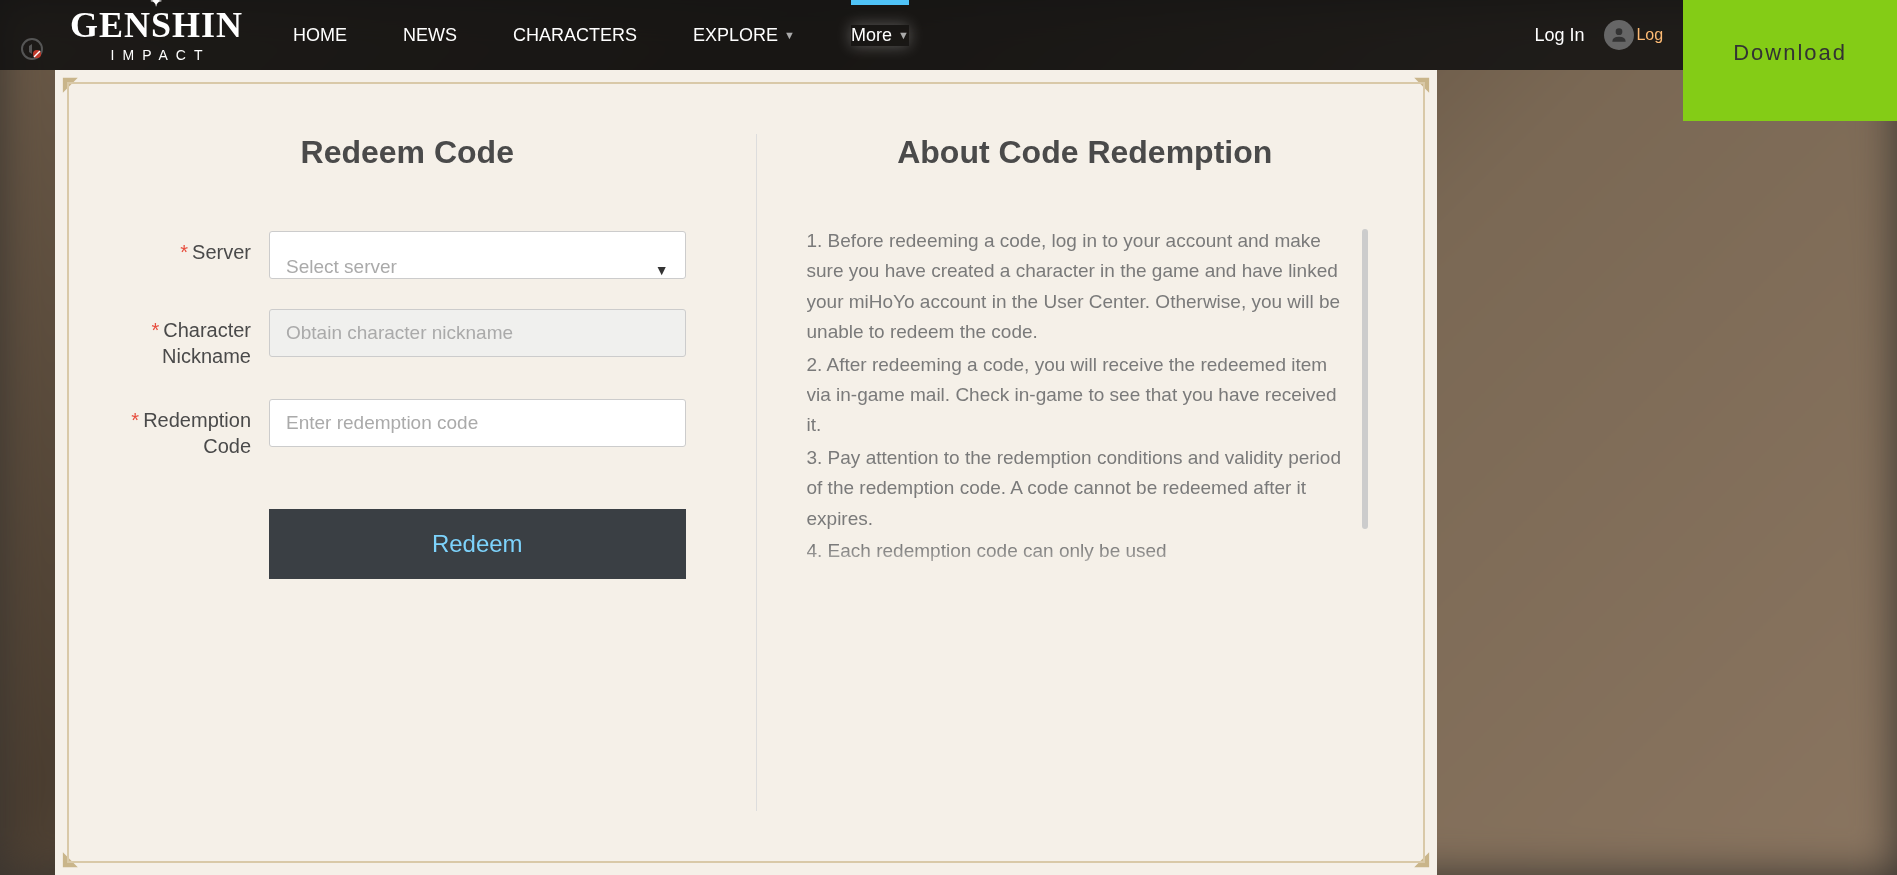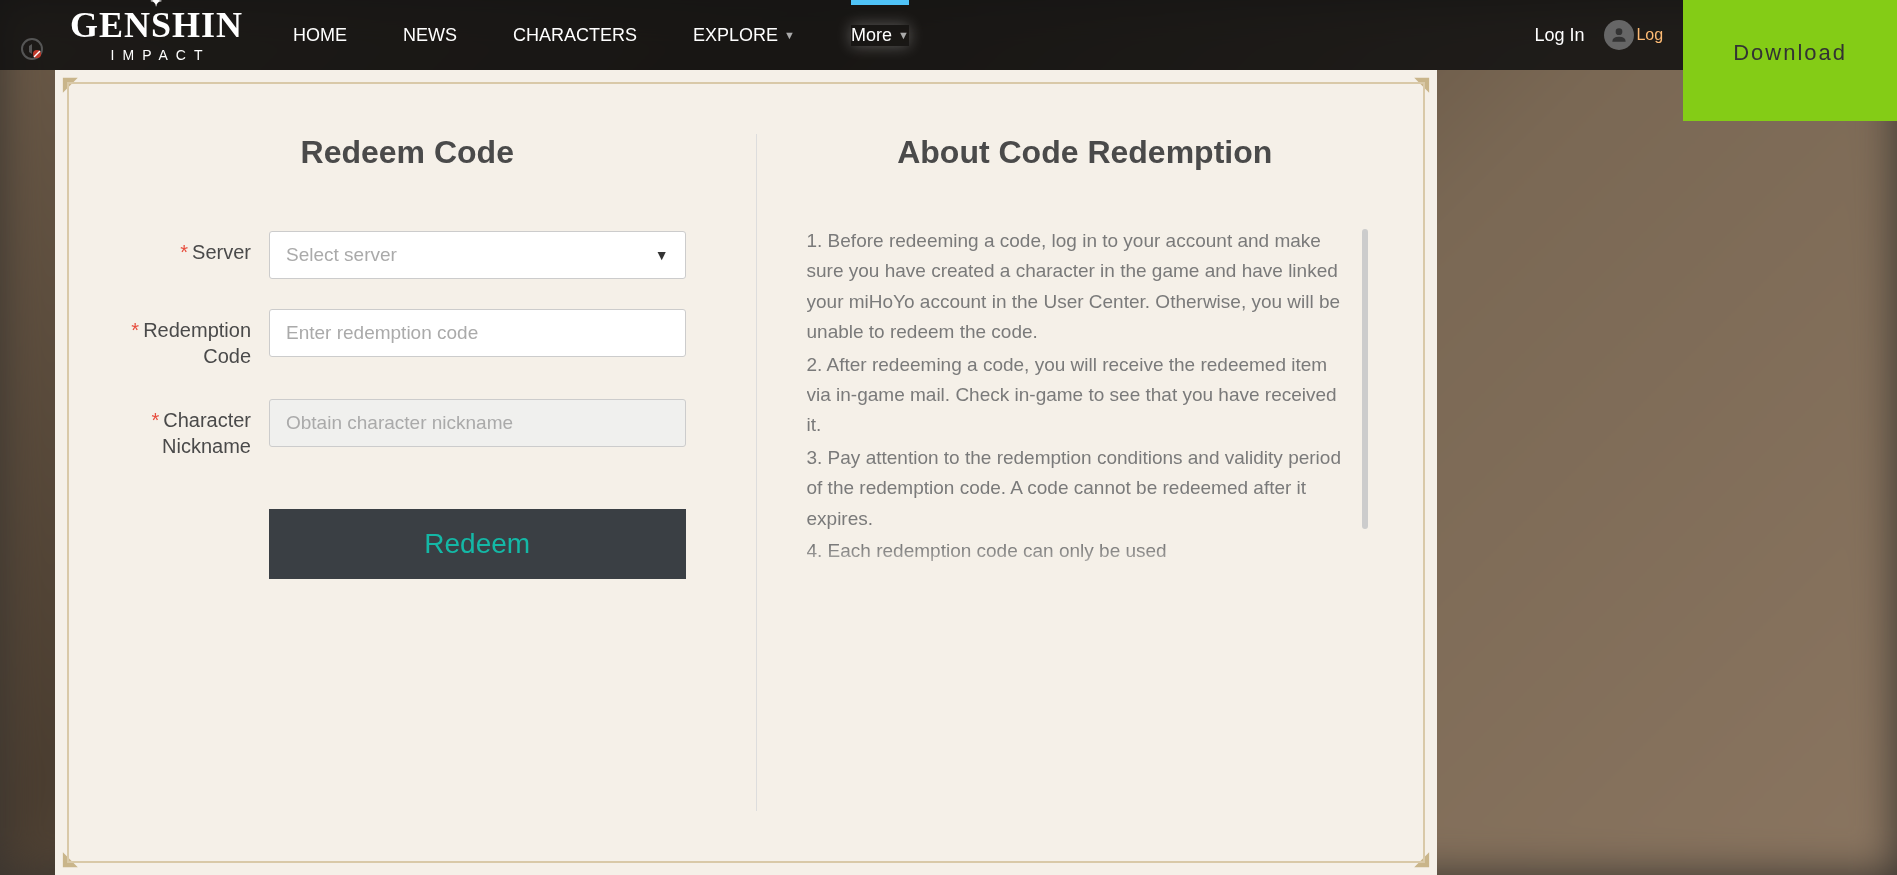--- a/index.html
+++ b/index.html
@@ -248,36 +248,36 @@
     .select-input {
       width: 100%;
       height: 48px;
       border: 1px solid #ccc;
       background: #fff;
       padding: 0 16px;
       font-size: 19px;
       color: #aaa;
       border-radius: 3px;
       display: flex;
-      align-items: center;
+      align-items: flex-end;
       justify-content: space-between;
       cursor: pointer;
     }
     .select-arrow {
       font-size: 14px;
       color: #333;
     }
     
     .redeem-btn {
       margin-left: 140px;
       width: calc(100% - 140px);
       height: 70px;
       background: #3a3f44;
-      color: #14b8a6;
-      font-size: 28px;
+      color: #7dd3fc;
+      font-size: 24px;
       border: none;
       cursor: pointer;
       margin-top: 20px;
     }
     
     .divider {
       width: 1px;
       background: #ddd;
       margin: 0 20px;
     }
@@ -411,30 +411,30 @@
         <div class="select-wrapper">
           <div class="select-input">
             <span>Select server</span>
             <span class="select-arrow">▼</span>
           </div>
         </div>
       </div>
       
       <div class="form-row">
         <div class="form-label">
-          <span class="required">*</span><span>Redemption Code</span>
+          <span class="required">*</span><span>Character Nickname</span>
         </div>
-        <input class="form-input" placeholder="Enter redemption code" style="">
+        <input class="form-input disabled" readonly="" placeholder="Obtain character nickname" style="">
       </div>
       
       <div class="form-row">
         <div class="form-label">
-          <span class="required">*</span><span>Character Nickname</span>
+          <span class="required">*</span><span>Redemption Code</span>
         </div>
-        <input class="form-input disabled" readonly="" placeholder="Obtain character nickname" style="">
+        <input class="form-input" placeholder="Enter redemption code" style="">
       </div>
       
       <button class="redeem-btn">Redeem</button>
     </div>
 
     <div class="divider"></div>
 
     <div class="info-section">
       <h2 class="info-title">About Code Redemption</h2>
       <div class="info-text">

